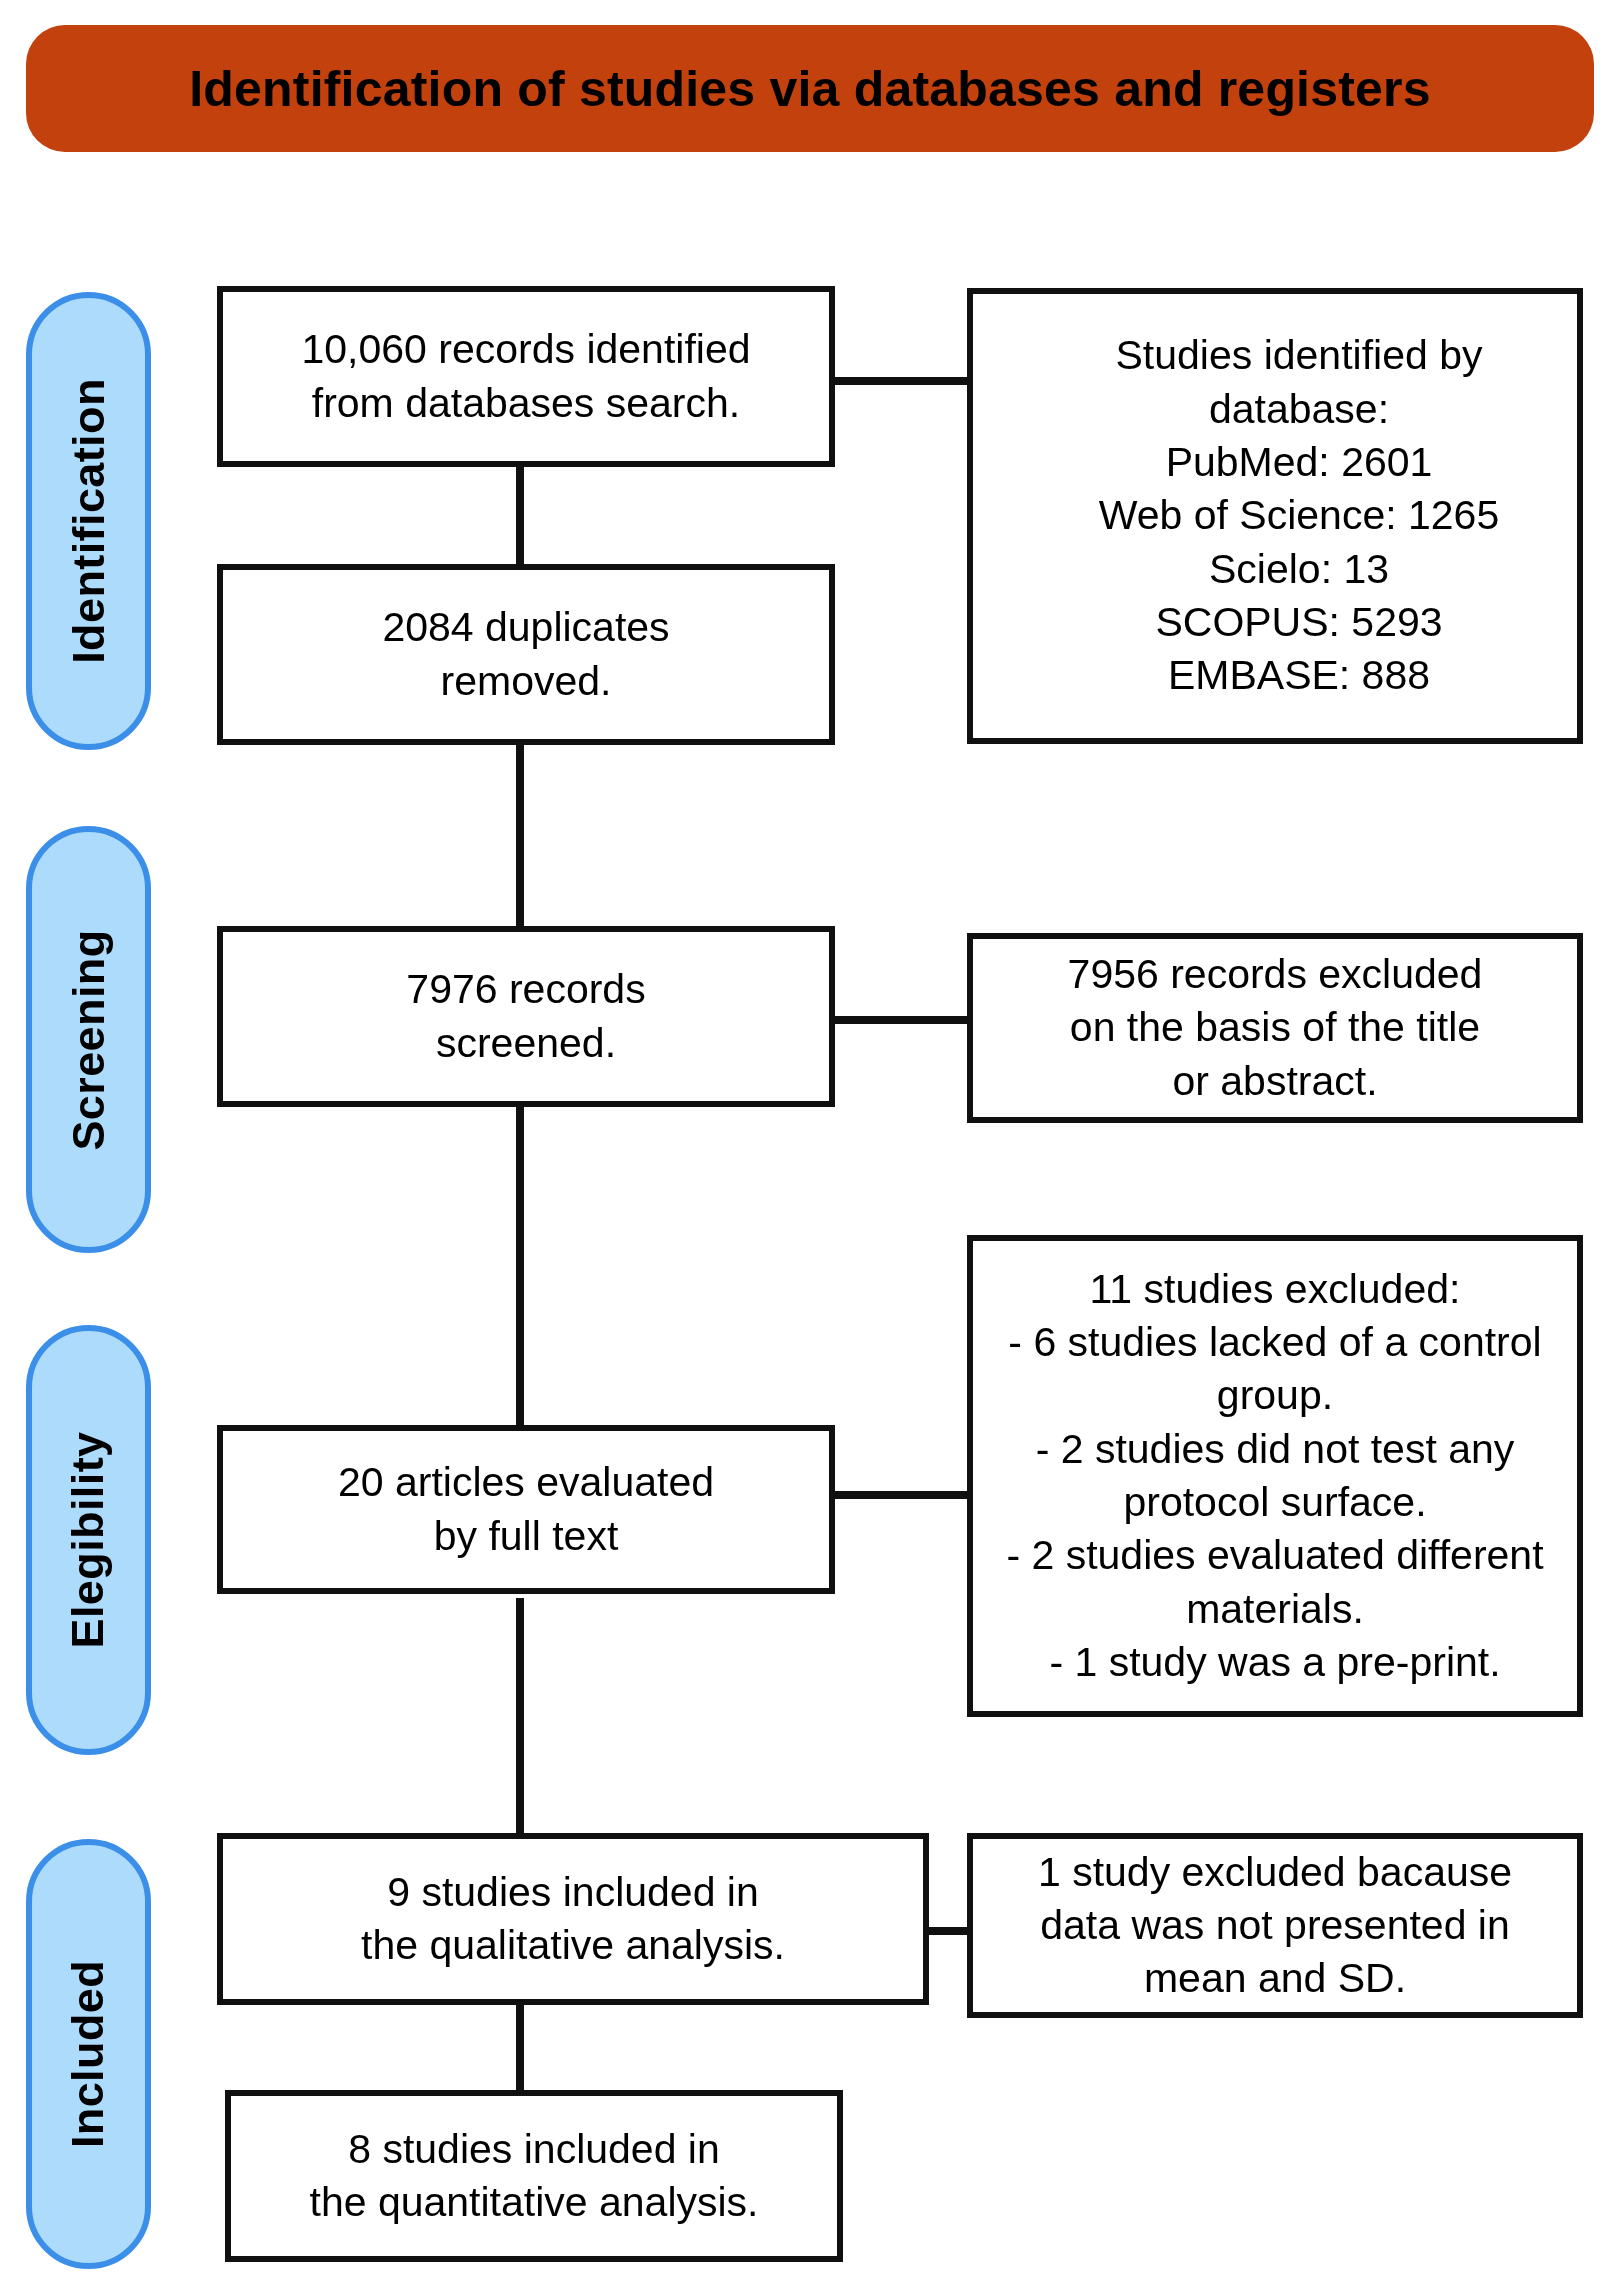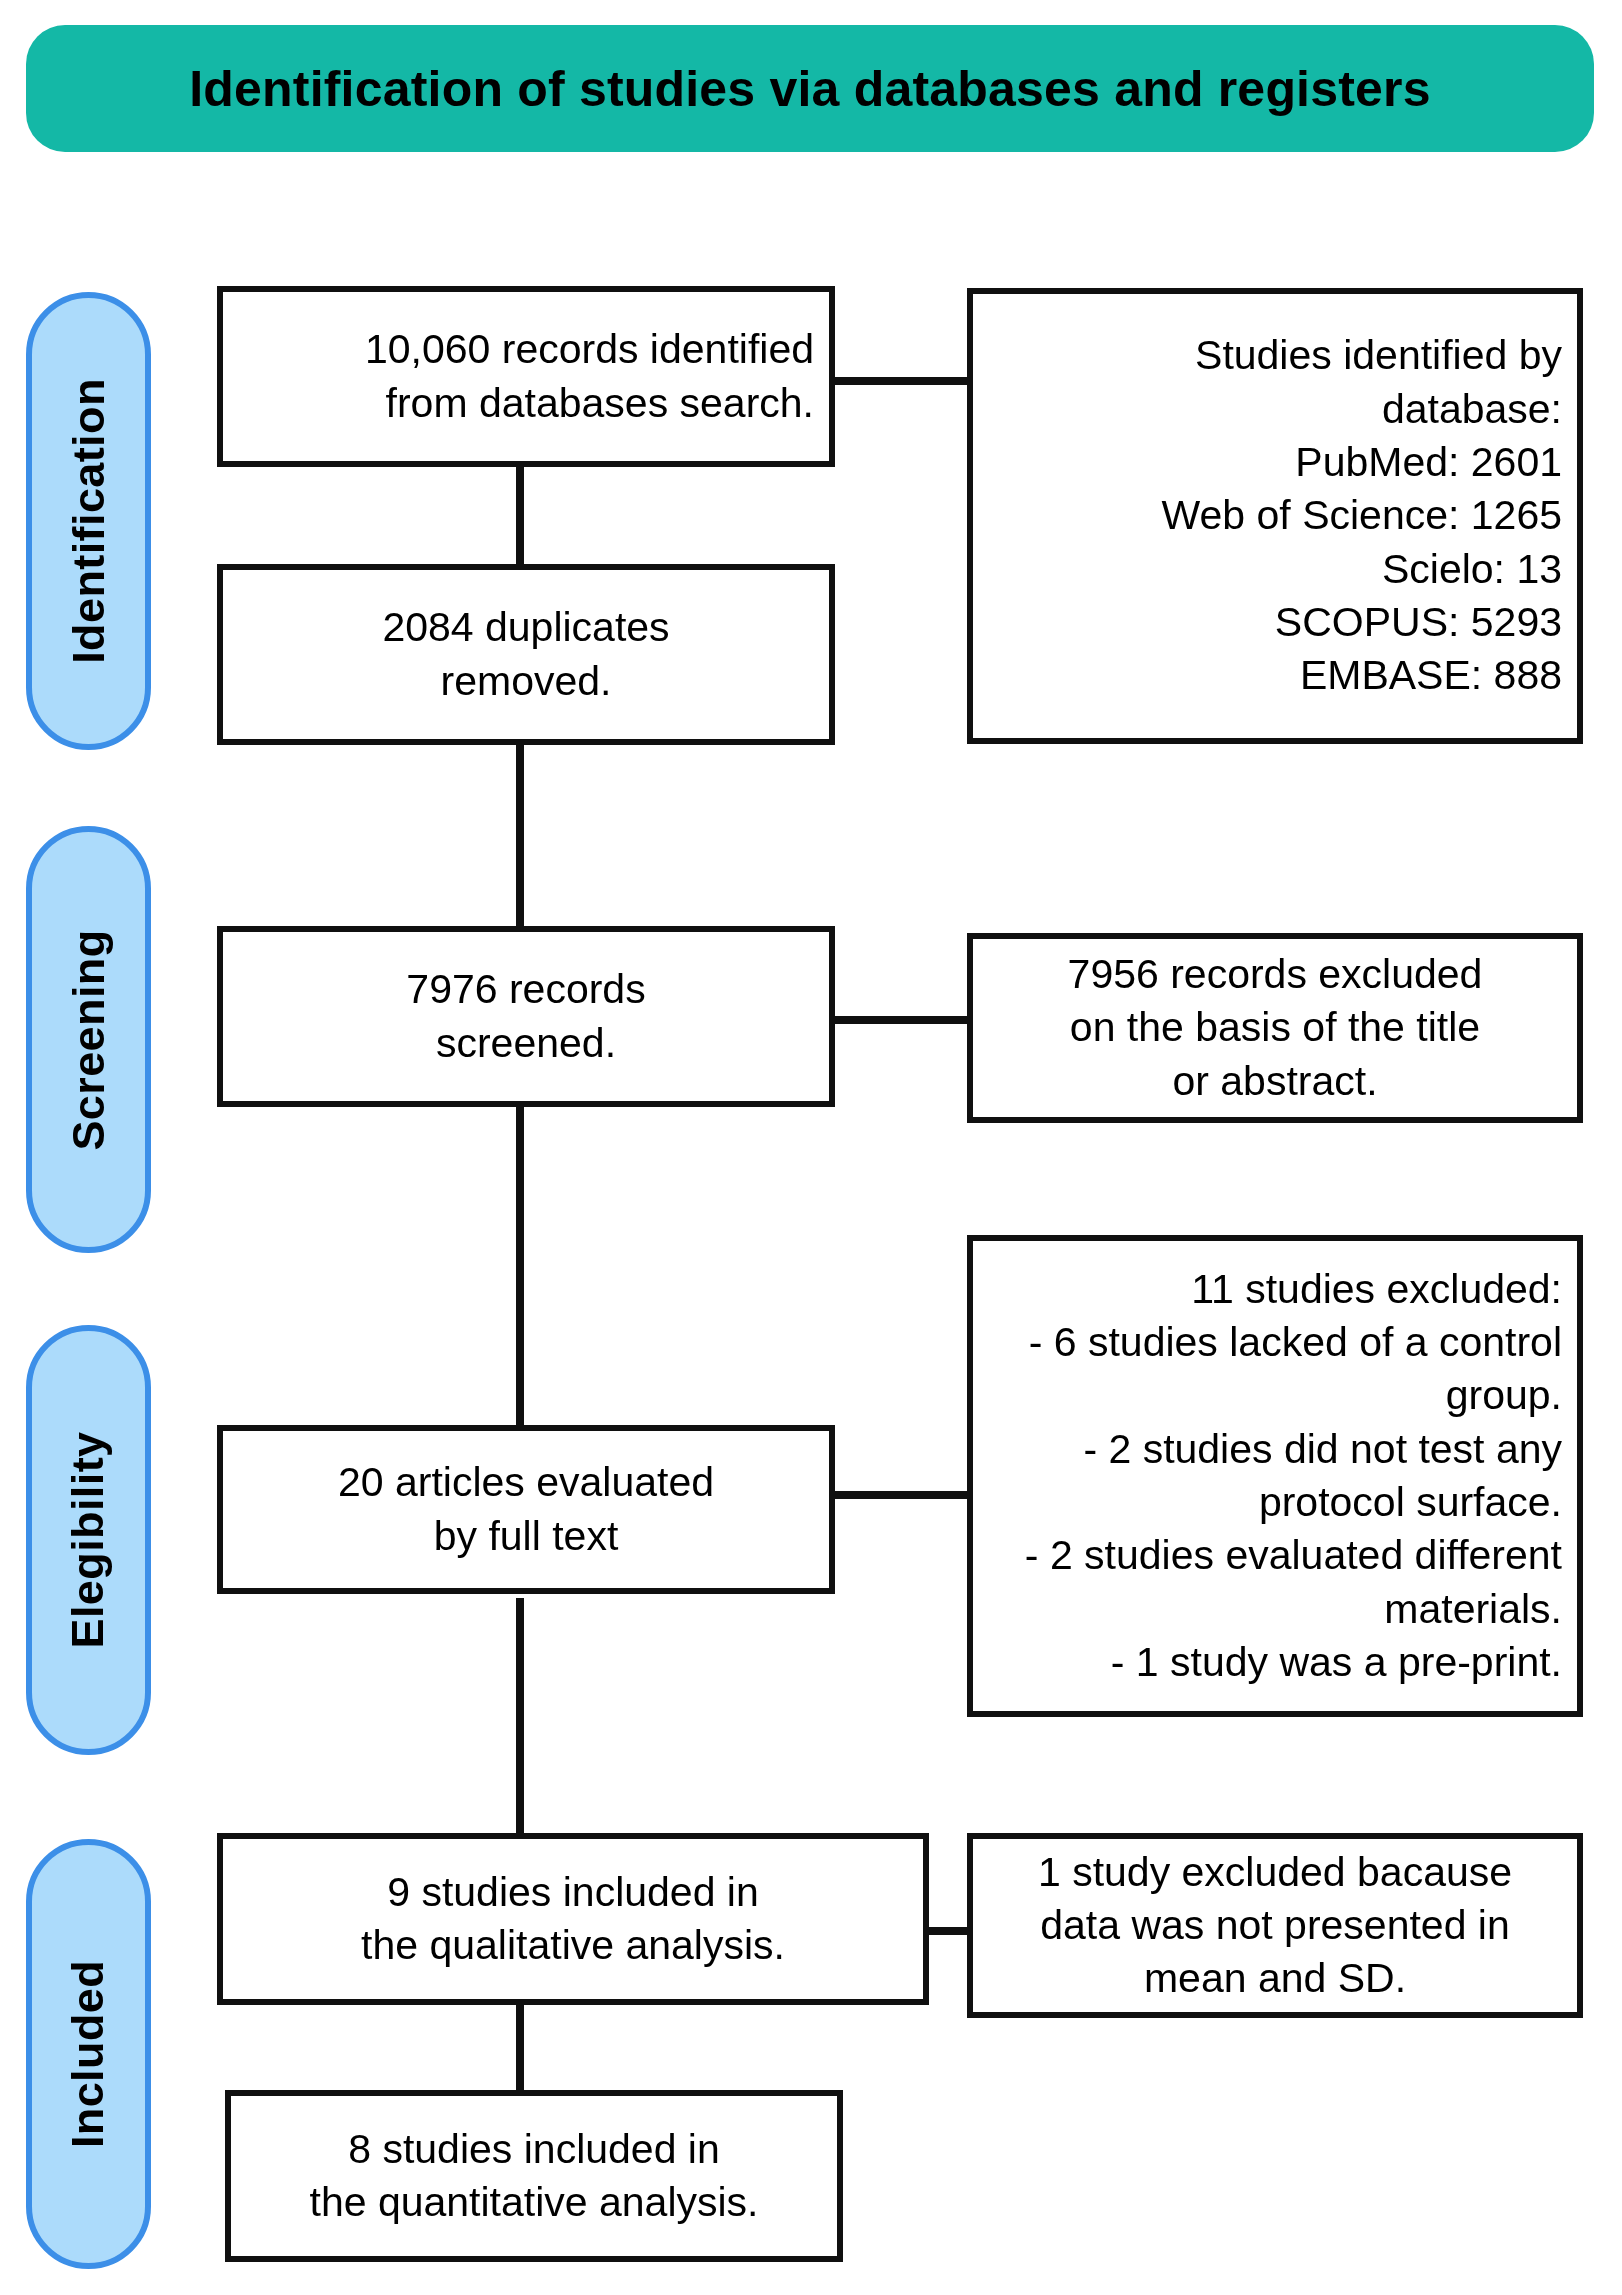--- a/index.html
+++ b/index.html
@@ -17,21 +17,21 @@
     color: #000000;
   }
 
   
   #title-banner {
     position: absolute;
     left: 26px;
     top: 25px;
     width: 1568px;
     height: 127px;
-    background: #14b8a6;
+    background: #c2410c;
     border-radius: 39px;
     display: flex;
     align-items: center;
     justify-content: center;
     box-sizing: border-box;
   }
   #title-banner .title-text {
     font-size: 50px;
     font-weight: bold;
     letter-spacing: 0.2px;
@@ -74,21 +74,21 @@
   .flow-box .box-text {
     width: 100%;
     font-size: 41px;
     line-height: 1.30;
     color: #000000;
     padding: 0 15px;
     box-sizing: border-box;
     white-space: pre-line;
   }
   .align-center .box-text { text-align: center; }
-  .align-left   .box-text { text-align: right; }
+  .align-left   .box-text { text-align: center; }
 
   
   .connector {
     position: absolute;
     background: #101010;
     z-index: 1;
   }
   .v-conn { width: 8.3px; }
   .h-conn { height: 8.3px; }
 </style>

